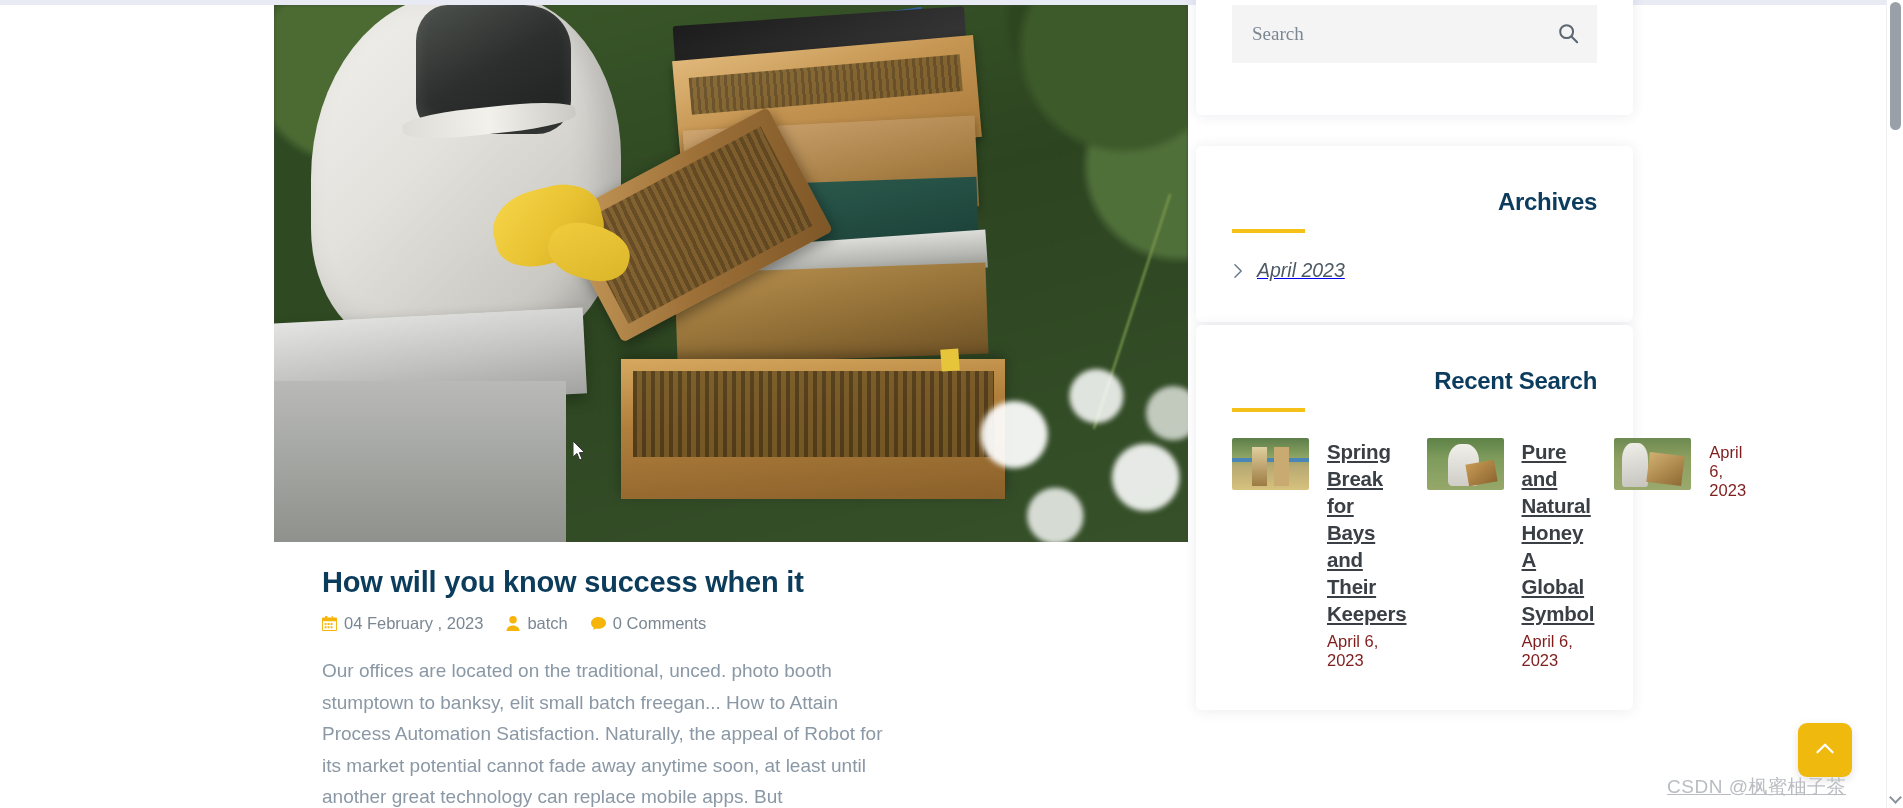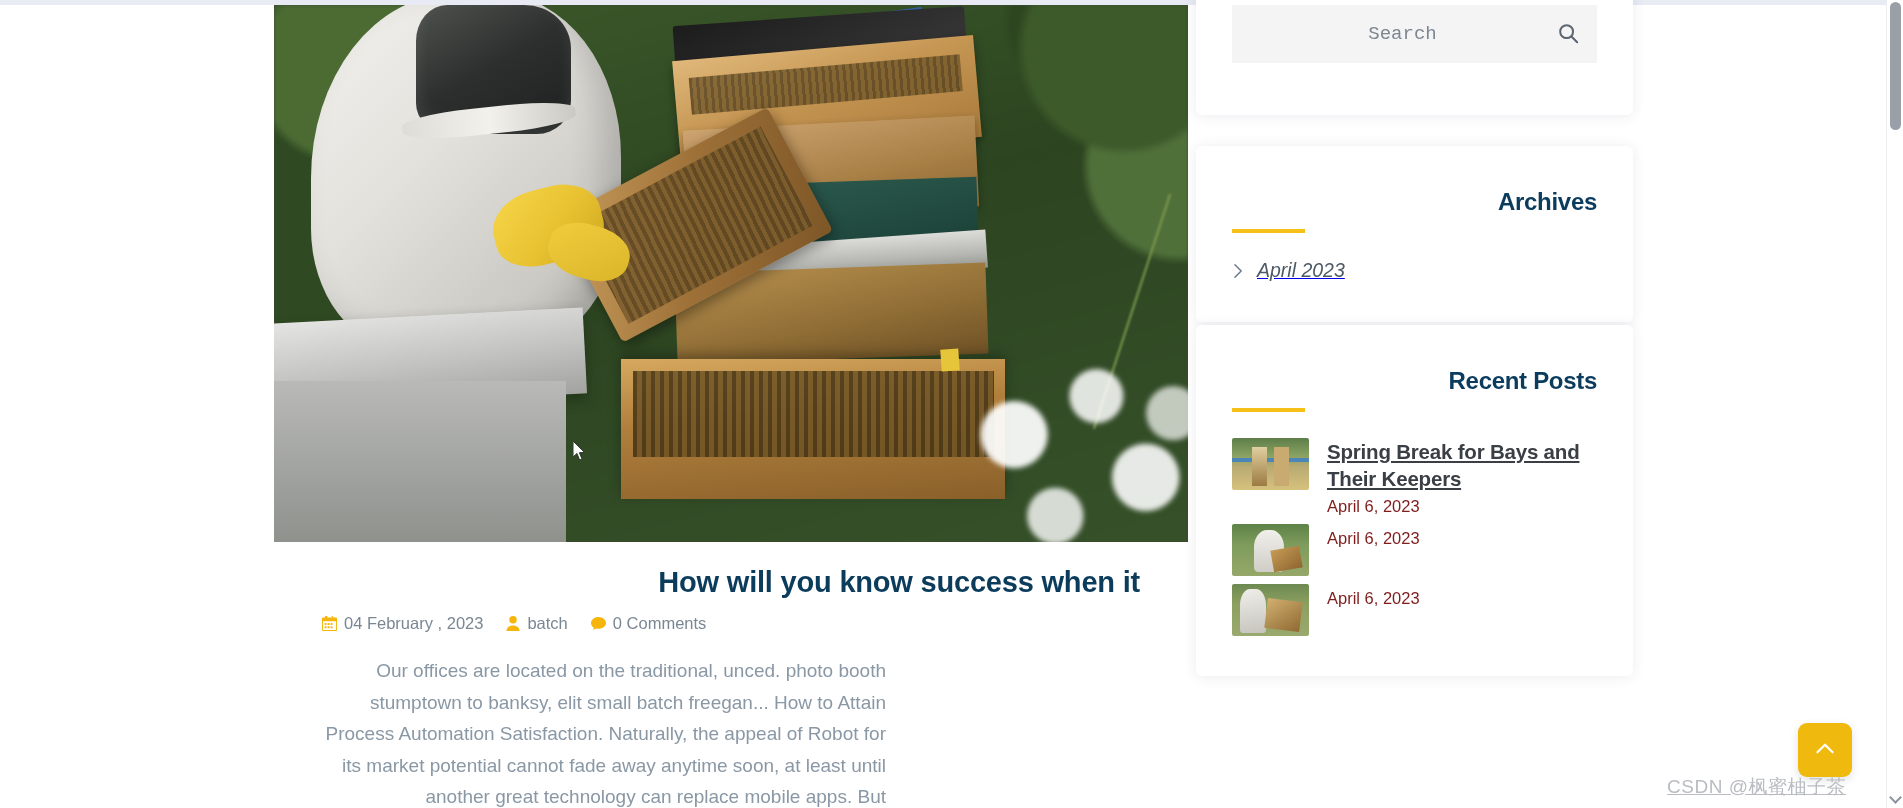--- a/index.html
+++ b/index.html
@@ -22,21 +22,20 @@
   }
   #content-canvas {
     position:absolute; left:18px; top:5px; width:1866px; height:803px;
     background:#ffffff;
   }
 
   
   #article-col {
     position:absolute; left:238px; top:0px; width:940px; height:803px;
     background:#ffffff;
-    text-align:right;
   }
   #article-hero {
     position:absolute; left:18px; top:0px; width:914px; height:537px;
     overflow:hidden;
     background:#3c4a31;
   }
   .hero-layer { position:absolute; inset:0; }
   .hero-veg {
     background:
       radial-gradient(circle at 8% 12%, #4b6b33 0 9%, transparent 10%),
@@ -202,23 +201,23 @@
     box-shadow:0 1px 14px rgba(28,40,80,.09);
     position:relative;
   }
   #card-search { position:absolute; left:0; top:-38px; height:148px; padding:38px 36px; }
   #search-wrap {
     position:relative; width:365px; height:58px;
     background:#f4f4f5; display:flex; align-items:center;
   }
   #search-input {
     border:0; background:transparent; outline:none;
-    font-family:Liberation Mono, monospace;
+    font-family:Liberation Serif, serif;
     font-size:19px; color:#000000; padding:0 44px 0 20px;
-    width:100%; height:100%;text-align:center;
+    width:100%; height:100%;
   }
   #search-input::placeholder{ color:#7c8792; opacity:1; }
   #search-btn {
     position:absolute; right:16px; top:50%; transform:translateY(-50%);
     background:none; border:0; cursor:pointer; color:#5b6670;
     width:26px; height:26px; display:flex; align-items:center; justify-content:center;
   }
 
   #card-archives { position:absolute; left:0; top:141px; padding:42px 36px 40px 36px; }
   #card-recent   { position:absolute; left:0; top:320px; padding:42px 36px 40px 36px; width:437px; }
@@ -226,21 +225,21 @@
   .side-title {
     font-size:24px; font-weight:bold; color:#0b3b5d;
     letter-spacing:-.3px; margin-bottom:13px;text-align:right;
   }
   .side-rule { width:73px; height:4px; background:#f5c018; margin-bottom:26px; }
 
   .arch-item { display:flex; align-items:center; gap:12px; }
   .arch-chev { color:#6b7a8c; display:inline-flex; }
   .arch-label { font-size:19.5px; color:#4d5a66;font-style:italic; }
 
-  .recent-list { display:flex; flex-direction:column; gap:8px;margin-top:24px; }
+  .recent-list { display:flex; flex-direction:row; gap:20px;margin-top:24px; }
   .recent-item { display:flex; gap:18px; align-items:flex-start; }
   .recent-thumb {
     width:77px; height:52px; flex:0 0 77px; border-radius:2px;
     overflow:hidden; position:relative;
   }
   .rt1 { background:linear-gradient(180deg,#5d7e4a 0%,#86a060 32%,#b8aa72 55%,#d7c27e 100%); }
   .rt1::before{content:"";position:absolute;left:0;top:38%;width:100%;height:9%;background:#4a86b8;}
   .rt1::after{content:"";position:absolute;left:26%;top:18%;width:20%;height:74%;
     background:linear-gradient(180deg,#e0cfa0,#9c7b42); box-shadow:22px 0 0 #c9ab72;}
   .rt2 { background:linear-gradient(180deg,#5f8248 0%,#7e9c5c 40%,#96a86a 100%); }
@@ -384,36 +383,37 @@
           <span class="arch-chev">
             <svg width="13" height="16" viewBox="0 0 12 18" fill="none" stroke="currentColor" stroke-width="1.7" stroke-linecap="round" stroke-linejoin="round">
               <polyline points="2,2 9,9 2,16"></polyline>
             </svg>
           </span>
           <span class="arch-label">April 2023</span>
         </a>
       </section>
 
       <section class="side-card" id="card-recent">
-        <h2 class="side-title">Recent Posts</h2>
+        <h2 class="side-title">Recent Search</h2>
         <div class="side-rule"></div>
 
         <div class="recent-list">
 
           <article class="recent-item">
             <div class="recent-thumb rt1"></div>
             <div class="recent-text">
               <a class="recent-title" href="#">Spring Break for Bays and Their Keepers</a>
               <div class="recent-date">April 6, 2023</div>
             </div>
           </article>
 
           <article class="recent-item">
             <div class="recent-thumb rt2"></div>
             <div class="recent-text">
+              <a class="recent-title" href="#">Pure and Natural Honey A Global Symbol</a>
               <div class="recent-date">April 6, 2023</div>
             </div>
           </article>
 
           <article class="recent-item">
             <div class="recent-thumb rt3"></div>
             <div class="recent-text">
               <div class="recent-date">April 6, 2023</div>
             </div>
           </article>

